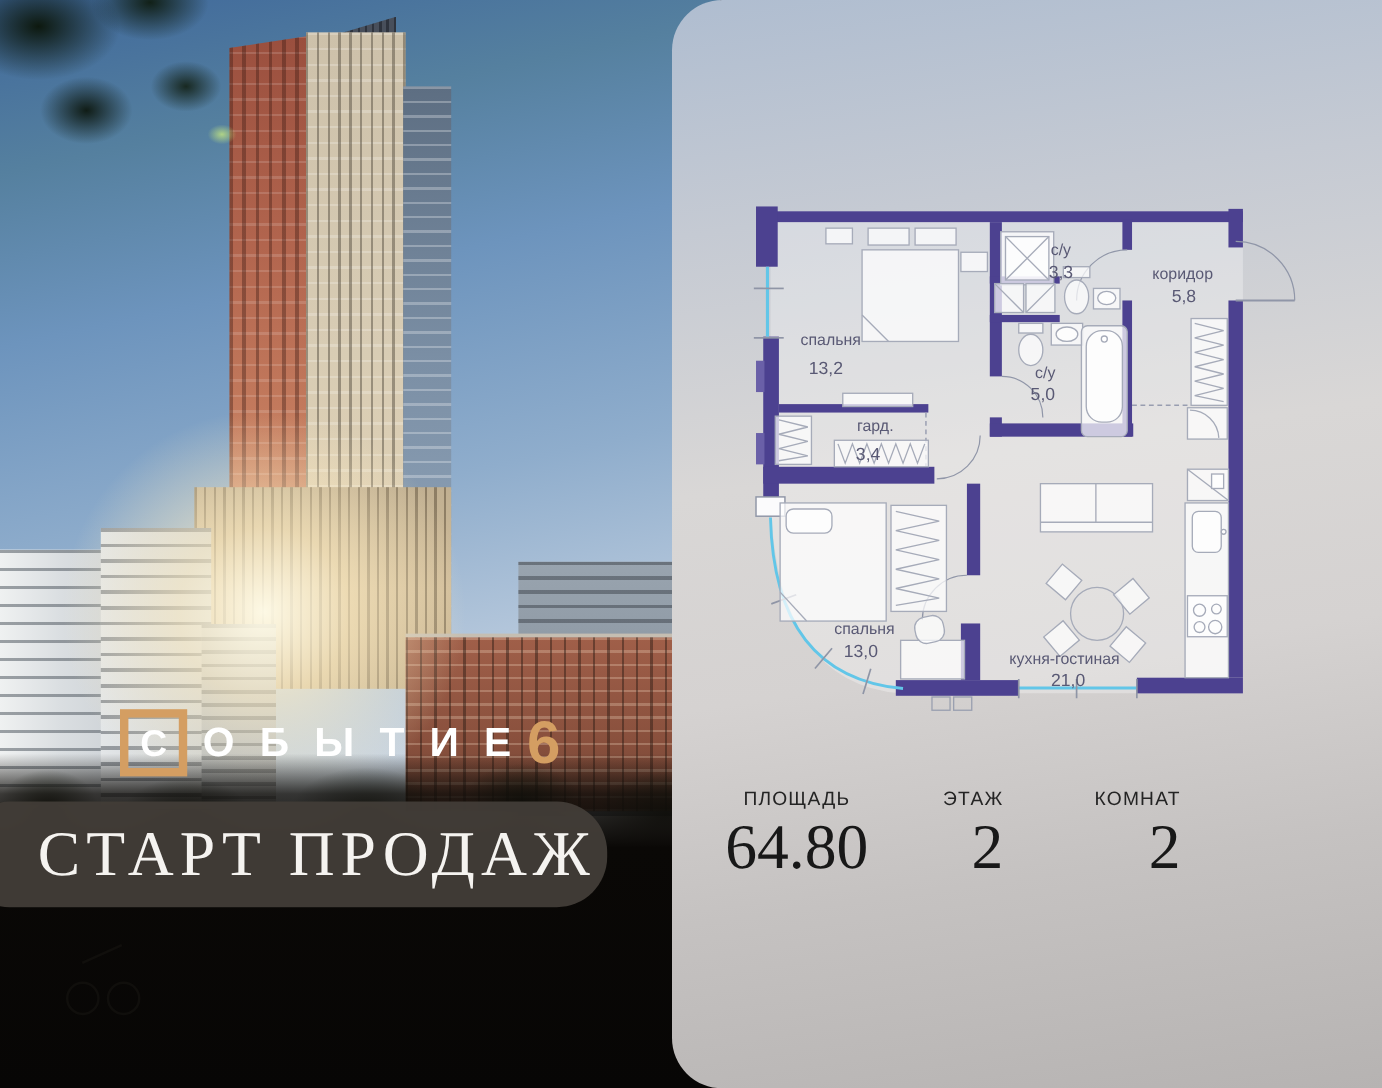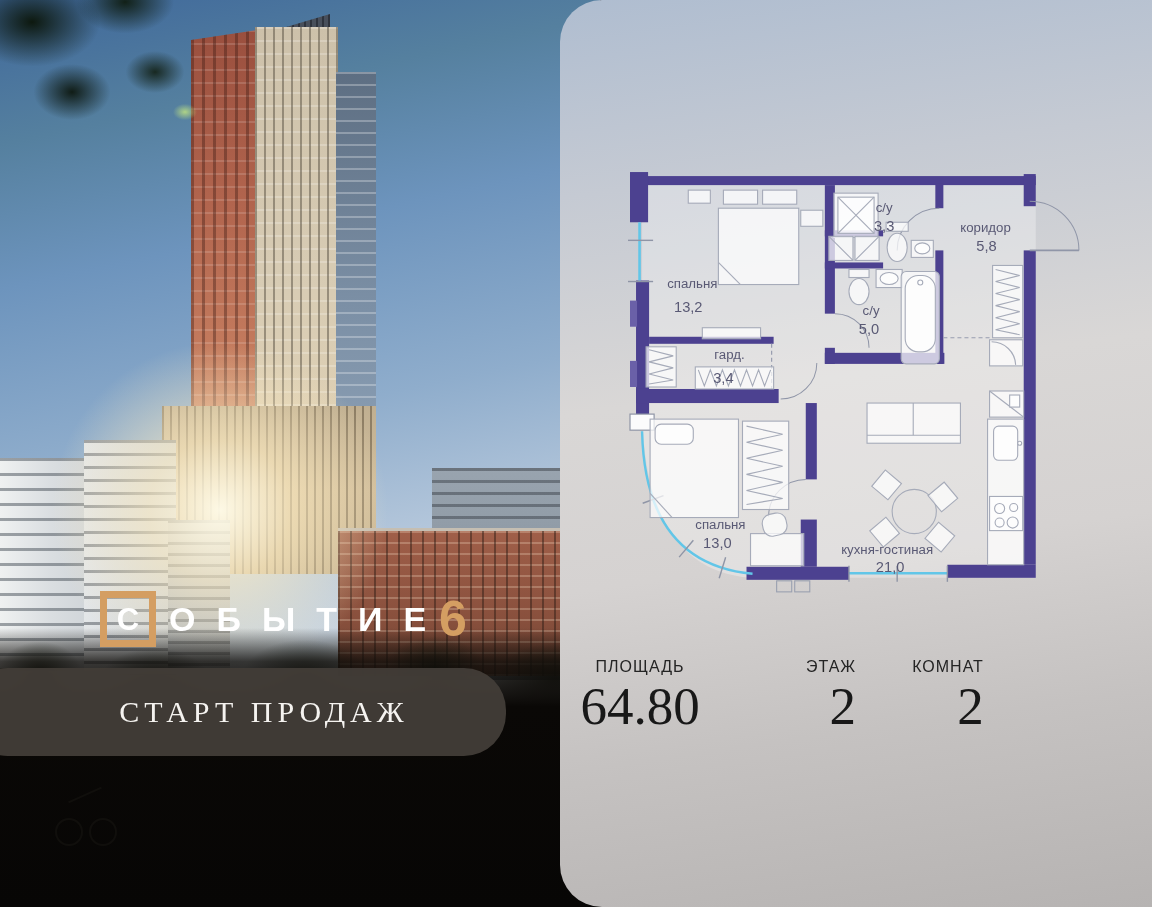--- a/index.html
+++ b/index.html
@@ -67,34 +67,34 @@
   .logo{position:absolute;left:100px;top:588px;height:62px;display:flex;align-items:center;z-index:30;}
   .logo-box{width:56px;height:56px;box-sizing:border-box;border:7px solid #d49e62;margin-right:13px;
     display:flex;align-items:center;justify-content:center;}
   .logo-box b{font-size:31px;font-weight:800;color:#fff;line-height:1;}
   .logo-rest{font-size:34px;font-weight:800;color:#fff;letter-spacing:21px;line-height:1;}
   .logo-num{font-size:50px;font-weight:700;color:#d49e62;line-height:1;margin-left:-8px;}
   
   .banner{position:absolute;left:-34px;top:668px;width:540px;height:88px;background:rgba(66,60,55,.96);
     border-radius:42px;display:flex;align-items:center;justify-content:center;z-index:25;
     padding-left:56px;box-sizing:border-box;}
-  .banner span{font-family:"Liberation Serif",serif;font-size:30px;font-weight:400;color:#f5f3f0;letter-spacing:5px;}
+  .banner span{font-family:"Liberation Serif",serif;font-size:53px;font-weight:400;color:#f5f3f0;letter-spacing:5px;}
   
   .panel{position:absolute;left:560px;top:0;width:592px;height:907px;z-index:40;
     border-radius:42px 0 0 42px;
     background:linear-gradient(172deg,#afbdd0 0%,#c5cad3 20%,#d9d7d6 42%,#d5d2d1 60%,#c5c2c1 78%,#b6b3b2 100%);}
   .plan{position:absolute;left:68px;top:170px;width:462px;height:442px;}
   .plan text{font-family:"Liberation Sans",sans-serif;fill:#595974;}
   .plan .rn{font-size:13.2px;}
   .plan .ra{font-size:14.6px;}
   .stats{position:absolute;left:0;top:658px;width:592px;height:100px;}
   .stat{position:absolute;transform:translateX(-50%);text-align:center;white-space:nowrap;}
   .stat .lb{font-size:16px;letter-spacing:1px;color:#242424;font-weight:500;}
   .stat .vl{font-family:"Liberation Serif",serif;font-size:53px;color:#181818;line-height:1.04;margin-top:3px;font-weight:400;text-align:right;}
-  .s0{left:80px;} .s1{left:251px;margin-left:20px;} .s2{left:388px;}
+  .s0{left:104px;} .s1{left:251px;} .s2{left:388px;}
 </style>
 </head>
 <body>
 
 <div class="stage">
 
   <div class="photo">
     <div class="layer t-cap"></div>
     <div class="layer t-red"></div>
     <div class="layer t-cream"></div>

